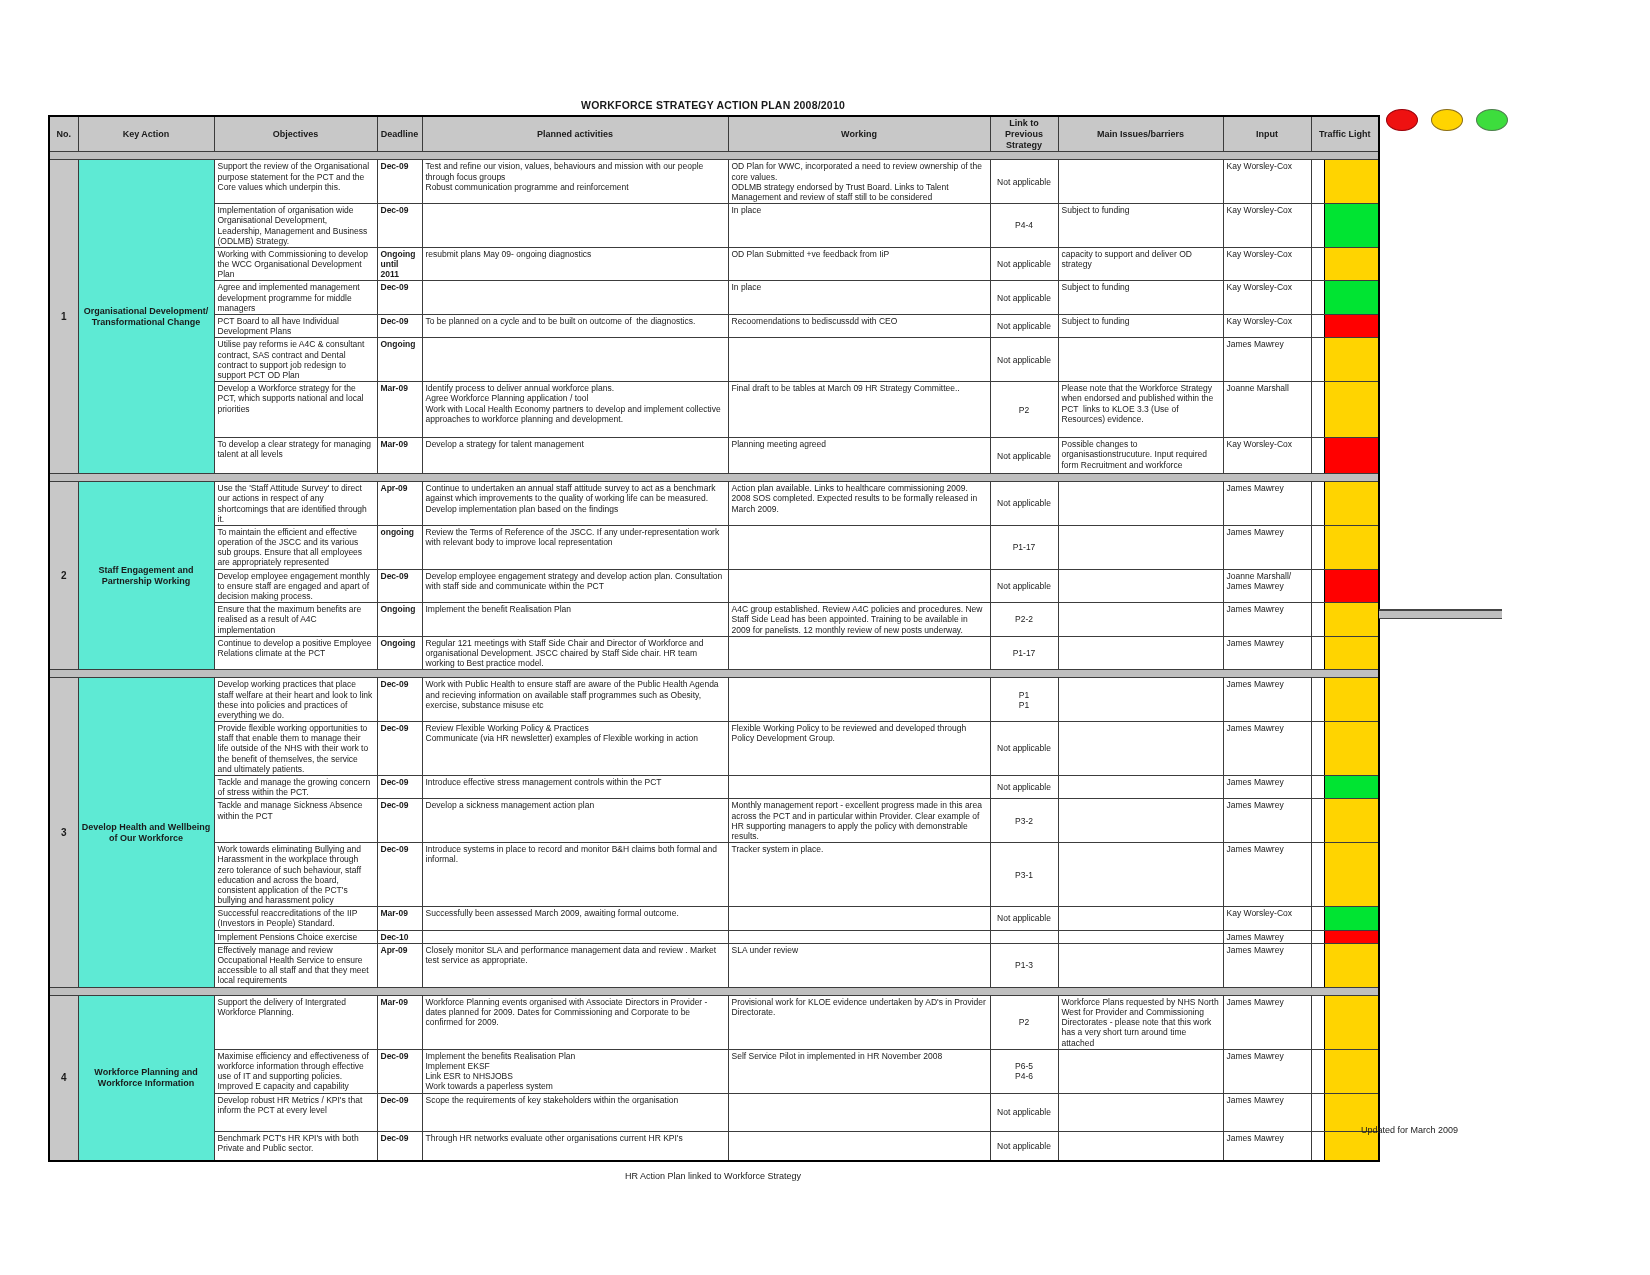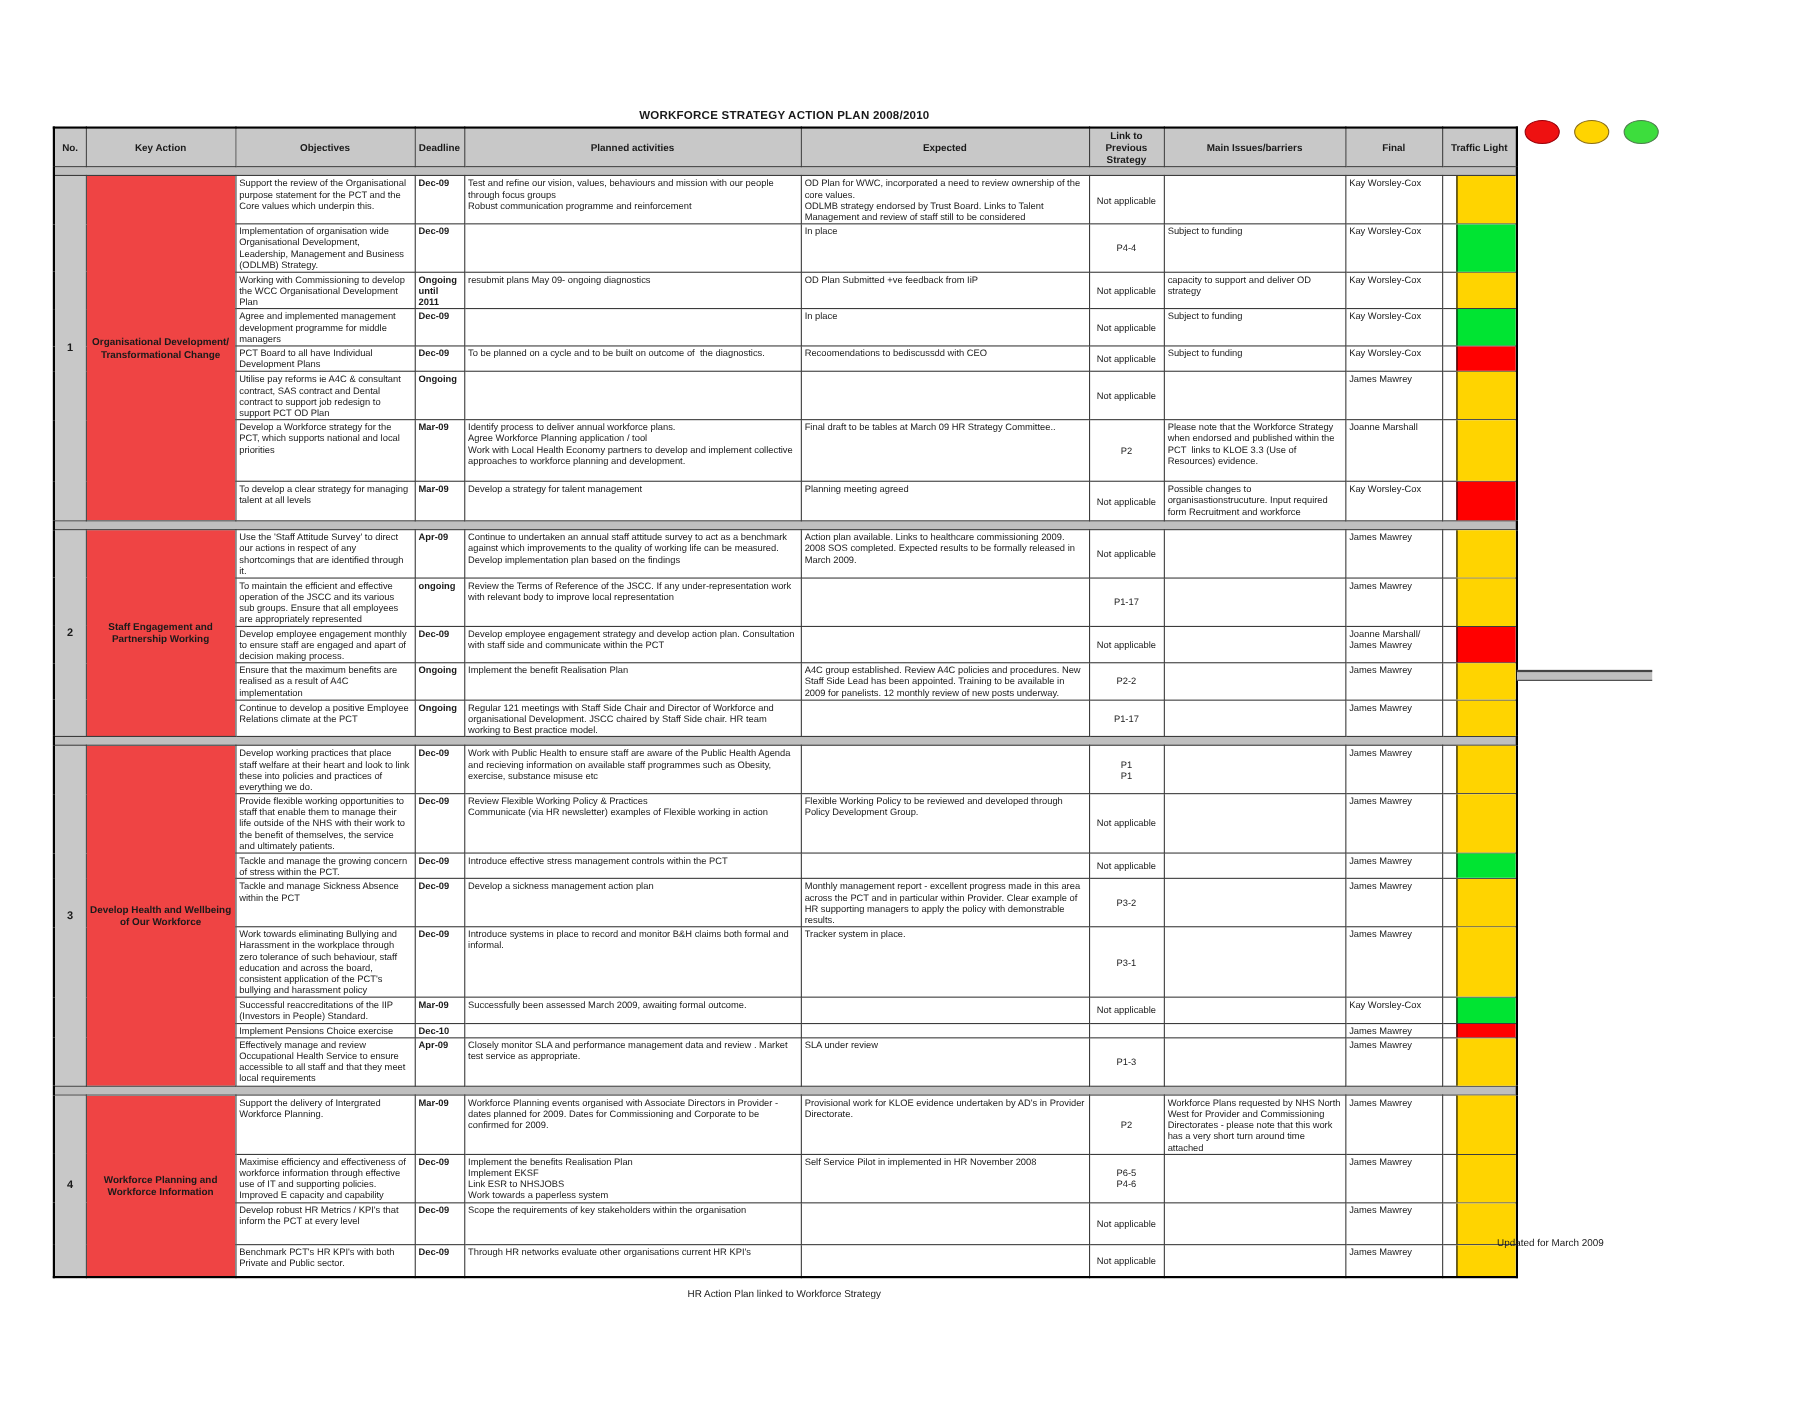--- a/index.html
+++ b/index.html
@@ -3,21 +3,21 @@
 <meta charset="utf-8">
 <style>
   html,body{margin:0;padding:0;background:#fff;}
   body{width:1650px;height:1275px;position:relative;font-family:"Liberation Sans",sans-serif;color:#1a1a1a;}
   .page-title{position:absolute;top:99px;left:48px;width:1330px;text-align:center;font-size:10.5px;font-weight:bold;letter-spacing:.2px;}
   table.plan{position:absolute;top:115px;left:48px;width:1330px;border-collapse:collapse;table-layout:fixed;border:2px solid #000;}
   th,td{border:1px solid #3c3c3c;font-size:8.5px;line-height:1.2;vertical-align:top;padding:1px 3px;overflow:hidden;}
   th{background:#c8c8c8;text-align:center;vertical-align:middle;font-size:9px;font-weight:bold;height:31px;}
   td{white-space:pre-wrap;word-wrap:break-word;}
   td.no{background:#c8c8c8;text-align:center;vertical-align:middle;font-weight:bold;font-size:10px;}
-  td.ka{background:#ef4444;text-align:center;vertical-align:middle;font-weight:bold;font-size:9px;}
+  td.ka{background:#5eead4;text-align:center;vertical-align:middle;font-weight:bold;font-size:9px;}
   td.deadline{font-weight:bold;}
   td.link{text-align:center;vertical-align:middle;}
   td.light{padding:0;position:relative;}
   .lightbox{position:absolute;top:-1px;bottom:-1px;left:12px;right:0;border-left:1px solid #000;}
   tr.sep td{background:#bfbfbf;padding:0;height:7px;border-left:2px solid #000;border-right:2px solid #000;}
   .legend{position:absolute;top:109px;left:1386px;display:flex;gap:13px;}
   .legend .lamp{width:30px;height:20px;border-radius:50%;}
   .lamp.red{background:#ee1111;border:1px solid #99000a;}
   .lamp.yellow{background:#ffd400;border:1px solid #8a6d1a;}
   .lamp.green{background:#3ddd3d;border:1px solid #4d7d4d;}
@@ -49,24 +49,24 @@
     <col style="width:88px">
       <col style="width:68px">
   </colgroup>
   <thead>
     <tr>
       <th>No.</th>
       <th>Key Action</th>
       <th>Objectives</th>
       <th>Deadline</th>
       <th>Planned activities</th>
-      <th>Expected</th>
+      <th>Working</th>
       <th>Link to Previous Strategy</th>
       <th>Main Issues/barriers</th>
-      <th>Final</th>
+      <th>Input</th>
       <th>Traffic Light</th>
     </tr>
   </thead>
   <tbody>
       <tr class="sep">
         <td colspan="10"></td>
       </tr>
       <tr style="height: 43px;">
         <td class="no" rowspan="8">1</td>
         <td class="ka" rowspan="8">Organisational Development/ Transformational Change</td>

